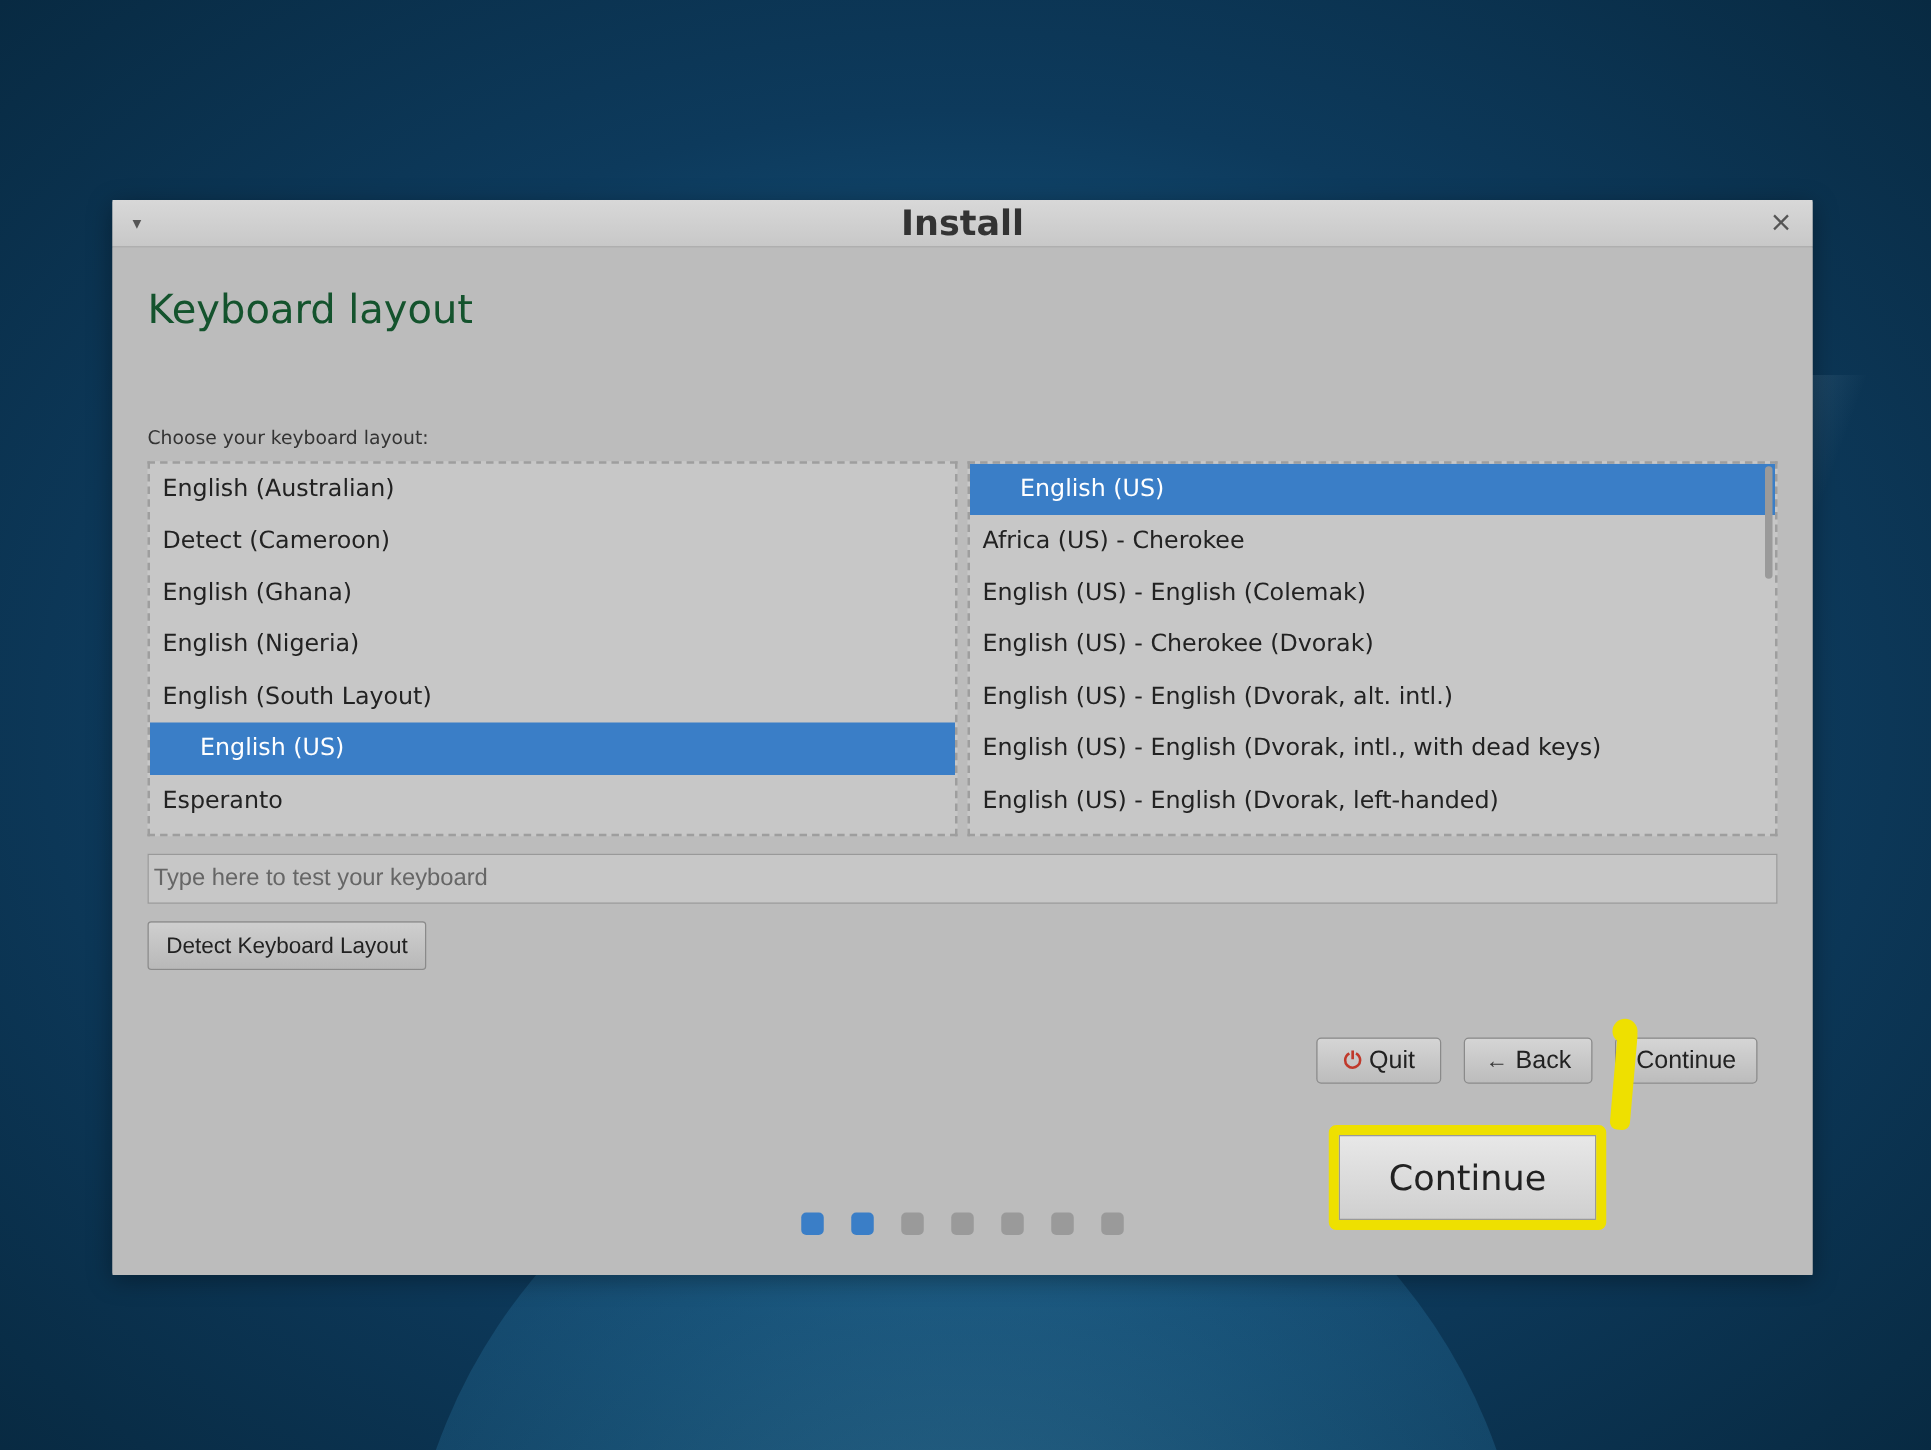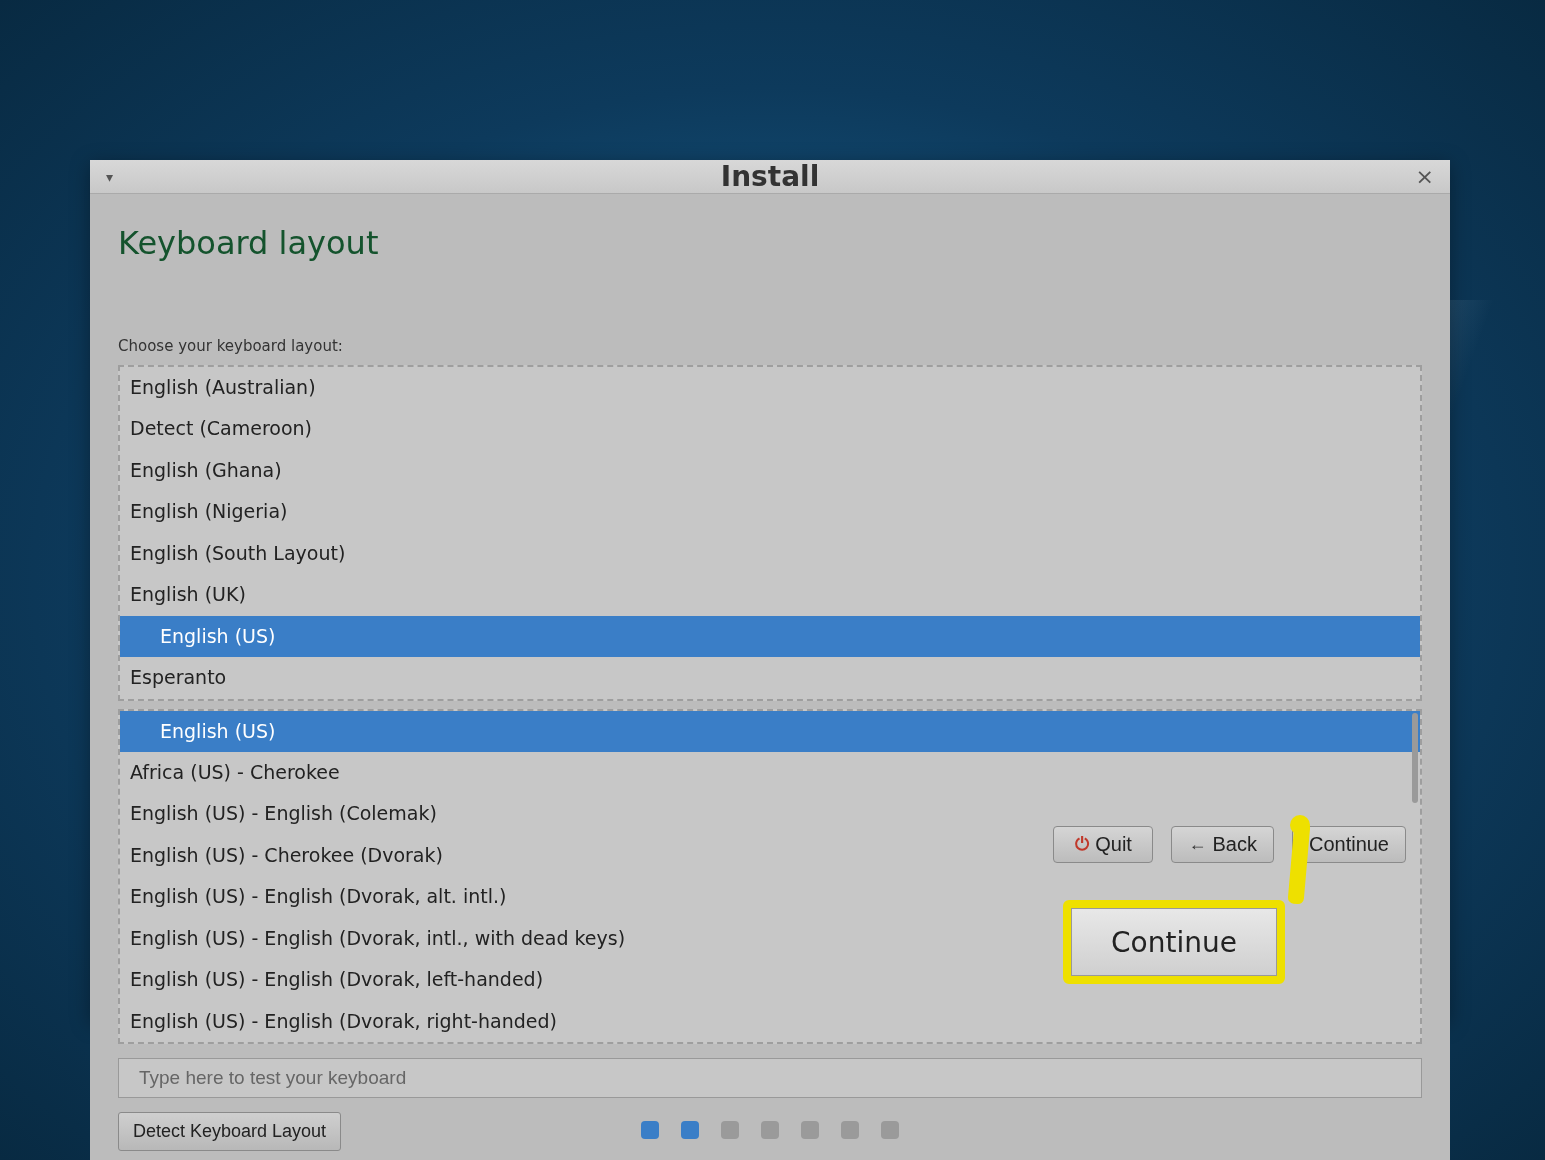--- a/index.html
+++ b/index.html
@@ -83,21 +83,20 @@
   }
   .prompt {
     font-size: 15px;
     color: #333;
     margin-bottom: 10px;
   }
   .lists {
     display: flex;
     gap: 8px;
     margin-bottom: 14px;
-    flex-direction: column;
   }
   .listbox {
     flex: 1;
     height: 300px;
     background: #c7c7c7;
     border: 2px dashed rgba(0,0,0,0.2);
     overflow-y: hidden;
     position: relative;
   }
   .listbox-inner {
@@ -126,21 +125,21 @@
     width: 6px;
     height: 90px;
     background: #9a9a9a;
     border-radius: 3px;
   }
   .test-input {
     width: 100%;
     height: 40px;
     border: 1px solid #999;
     background: #c7c7c7;
-    padding: 0 20px;
+    padding: 0 4px;
     font-size: 19px;
     color: #333;
     margin-bottom: 14px;
   }
   .test-input::placeholder { color: #666; font-style: normal; }
   .detect-btn {
     display: inline-block;
     background: linear-gradient(#cfcfcf, #b8b8b8);
     border: 1px solid #8a8a8a;
     border-radius: 3px;
@@ -246,21 +245,20 @@
     <div class="prompt">Choose your keyboard layout:</div>
 
     <div class="lists">
       <div class="listbox" id="left-list">
         <div class="listbox-inner" id="left-list-inner">
             <div class="list-item">English (Australian)</div>
             <div class="list-item">Detect (Cameroon)</div>
             <div class="list-item">English (Ghana)</div>
             <div class="list-item">English (Nigeria)</div>
             <div class="list-item">English (South Layout)</div>
-            <div class="list-item">English (UK)</div>
             <div class="list-item selected">English (US)</div>
             <div class="list-item">Esperanto</div>
           </div>
       </div>
       <div class="listbox" id="right-list">
         <div class="listbox-inner" id="right-list-inner">
             <div class="list-item selected">English (US)</div>
             <div class="list-item">Africa (US) - Cherokee</div>
             <div class="list-item">English (US) - English (Colemak)</div>
             <div class="list-item">English (US) - Cherokee (Dvorak)</div>

